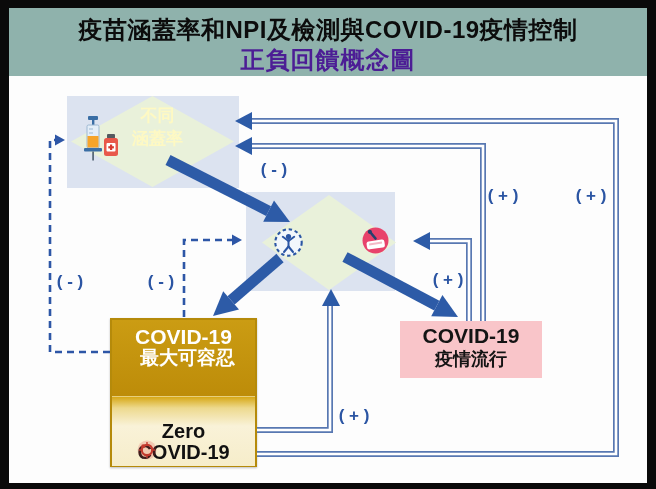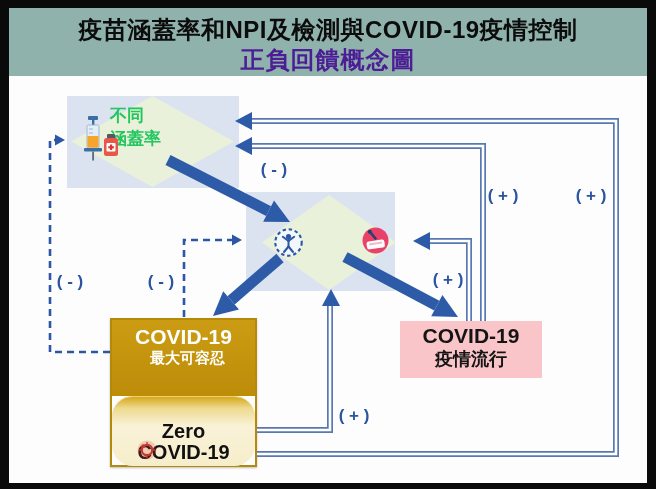--- a/index.html
+++ b/index.html
@@ -18,40 +18,39 @@
   .canvas{position:absolute;left:9px;top:76px;width:638px;height:407px;background:#fdfdfd;}
   
   .abs{position:absolute;}
   
   .panel{background:#dce3f0;z-index:1;}
   .vaccine-panel{left:67px;top:96px;width:172px;height:92px;}
   .npi-panel{left:246px;top:192px;width:149px;height:99px;}
   .diamond{background:#e9f1da;z-index:2;clip-path:polygon(50% 0,100% 50%,50% 100%,0 50%);}
   .vaccine-diamond{left:71px;top:96px;width:163px;height:91px;}
   .npi-diamond{left:262px;top:195px;width:134px;height:95px;}
-  .node-text{z-index:3;text-align:left;color:#22c55e;font-weight:600;}
+  .node-text{z-index:3;text-align:center;color:#fef9c3;font-weight:600;}
   .vaccine-text{left:110px;top:104px;width:95px;font-size:17px;line-height:23px;}
   .npi-text{left:299px;top:220px;width:64px;font-size:17px;line-height:21px;}
   .npi-text .big{font-size:18px;}
   
   .gold-box{
     left:110px;top:318px;width:147px;height:149px;z-index:2;box-sizing:border-box;
     border:2px solid #b58a0a;box-shadow:0 1px 2px rgba(0,0,0,.25);
   }
   .gold-top{
     height:76px;background:linear-gradient(180deg,#cb9c13,#bd8c09);
     color:#fff;text-align:center;padding-top:5px;box-sizing:border-box;
   }
   .gold-top .l1{font-size:21px;font-weight:bold;line-height:24px;}
-  .gold-top .l2,.gold-top .l3{font-size:15px;font-weight:bold;line-height:17px;padding-left:8px;}
+  .gold-top .l2,.gold-top .l3{font-size:19px;font-weight:bold;line-height:17px;padding-left:8px;}
   .gold-bottom{
     height:69px;position:relative;text-align:center;color:#111;
     background:linear-gradient(180deg,#d7a817 0%,#edd98e 16%,#f9f2d8 42%,#f6edca 100%);
     border-top:1px solid #e7cf7c;
-    border-radius:21px;
   }
   .gold-bottom .zc{padding-top:24px;font-size:20px;font-weight:600;line-height:21px;}
   
   .pink-box{
     left:400px;top:321px;width:142px;height:57px;background:#f9c5c9;z-index:2;
     text-align:center;color:#141414;
   }
   .pink-box .l1{font-size:21px;font-weight:600;line-height:24px;padding-top:3px;}
   .pink-box .l2{font-size:18px;font-weight:600;line-height:23px;}
   

